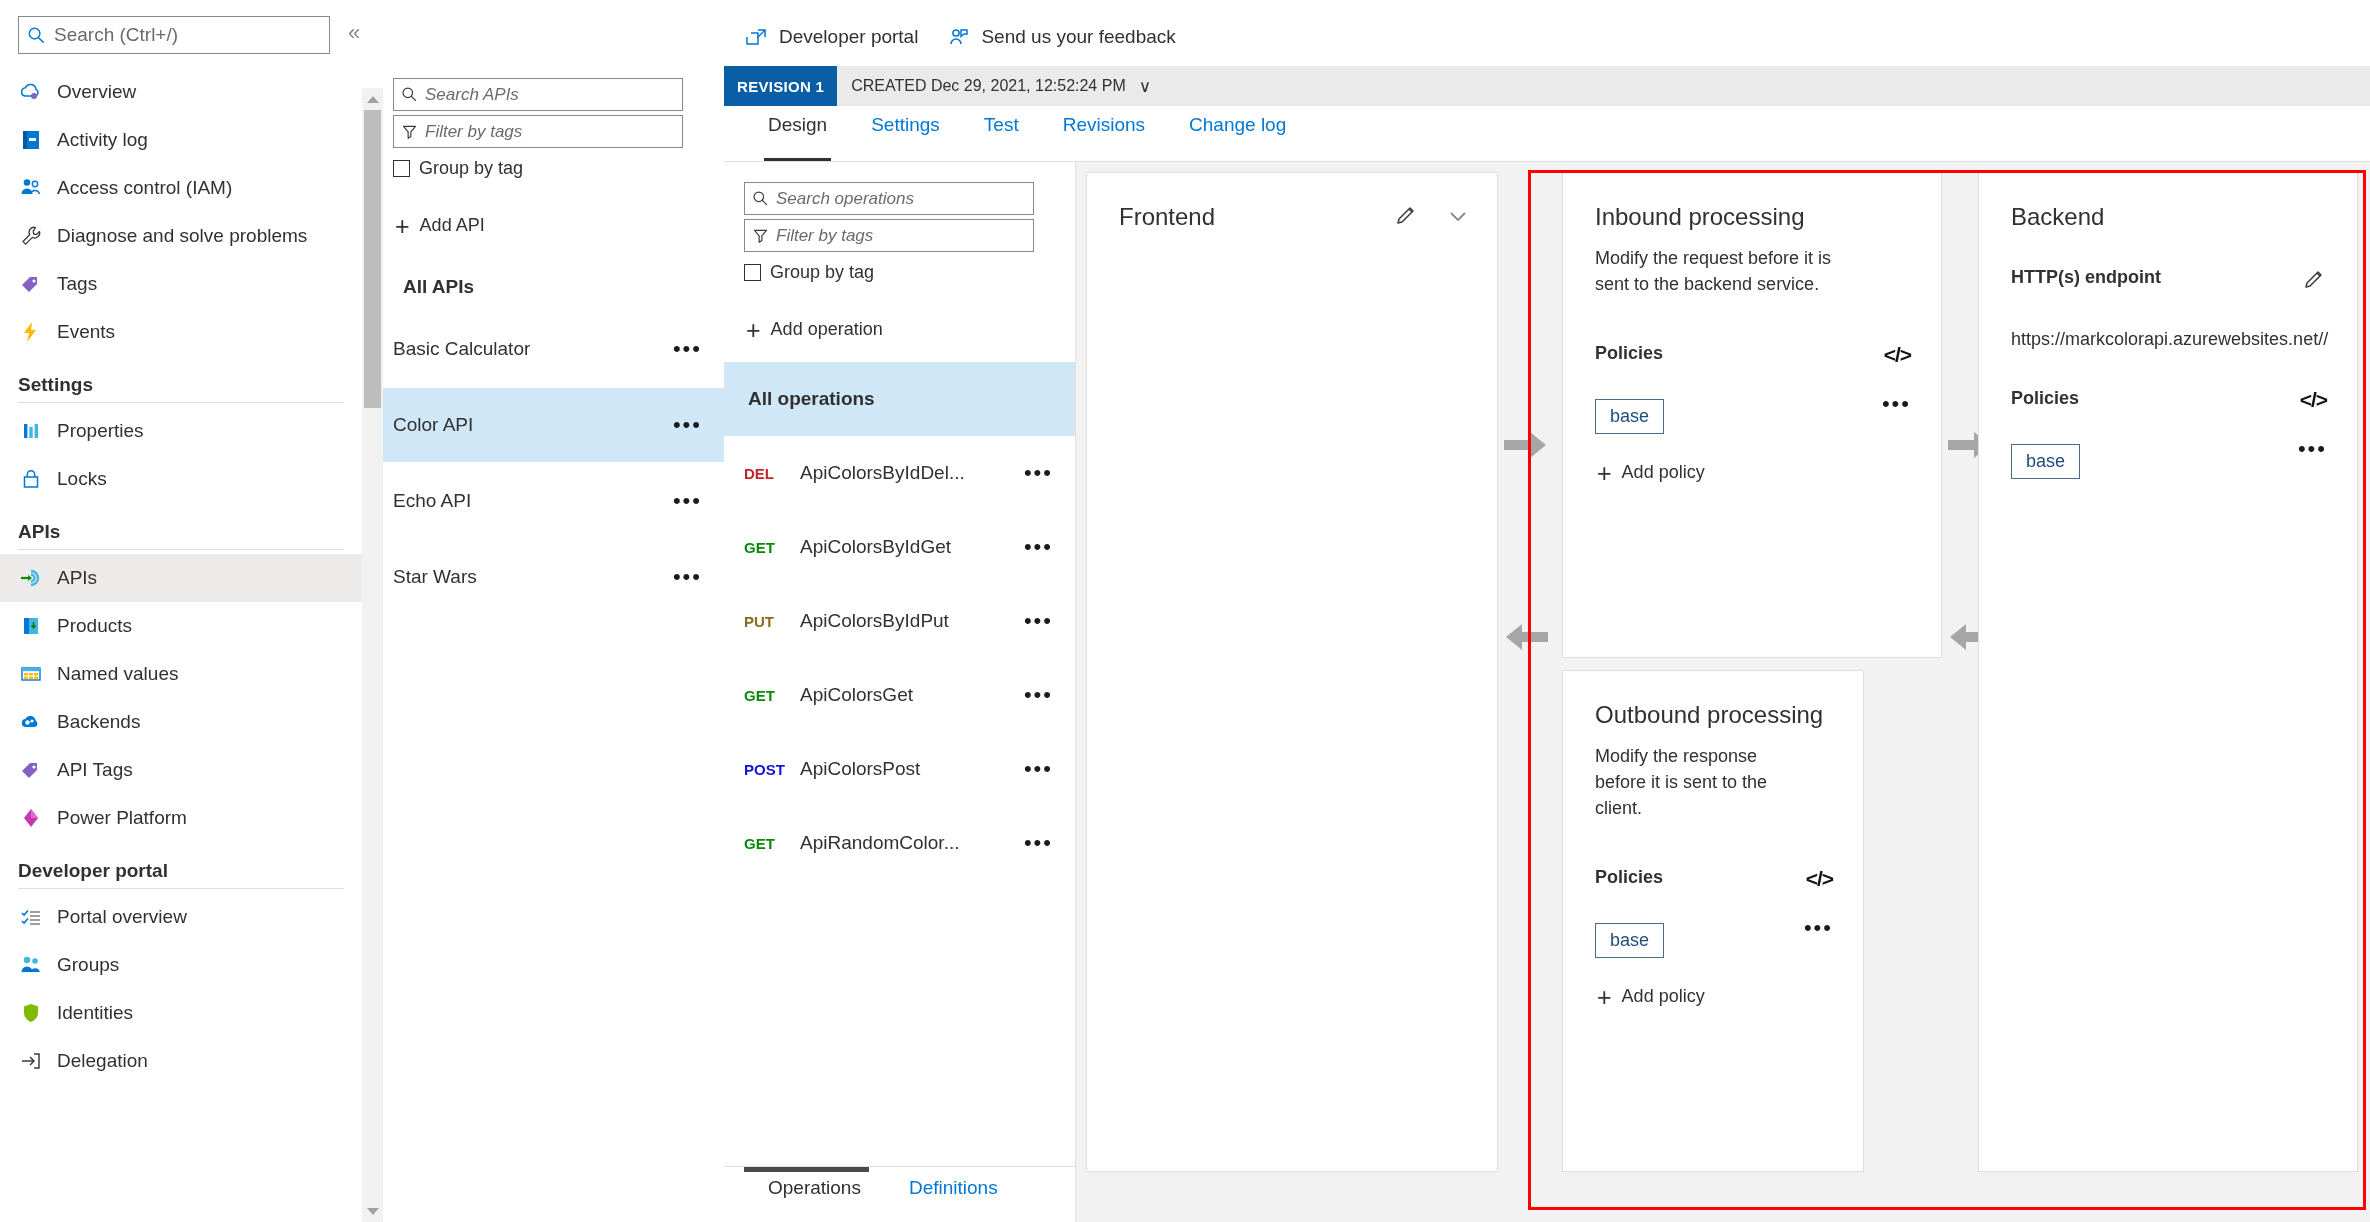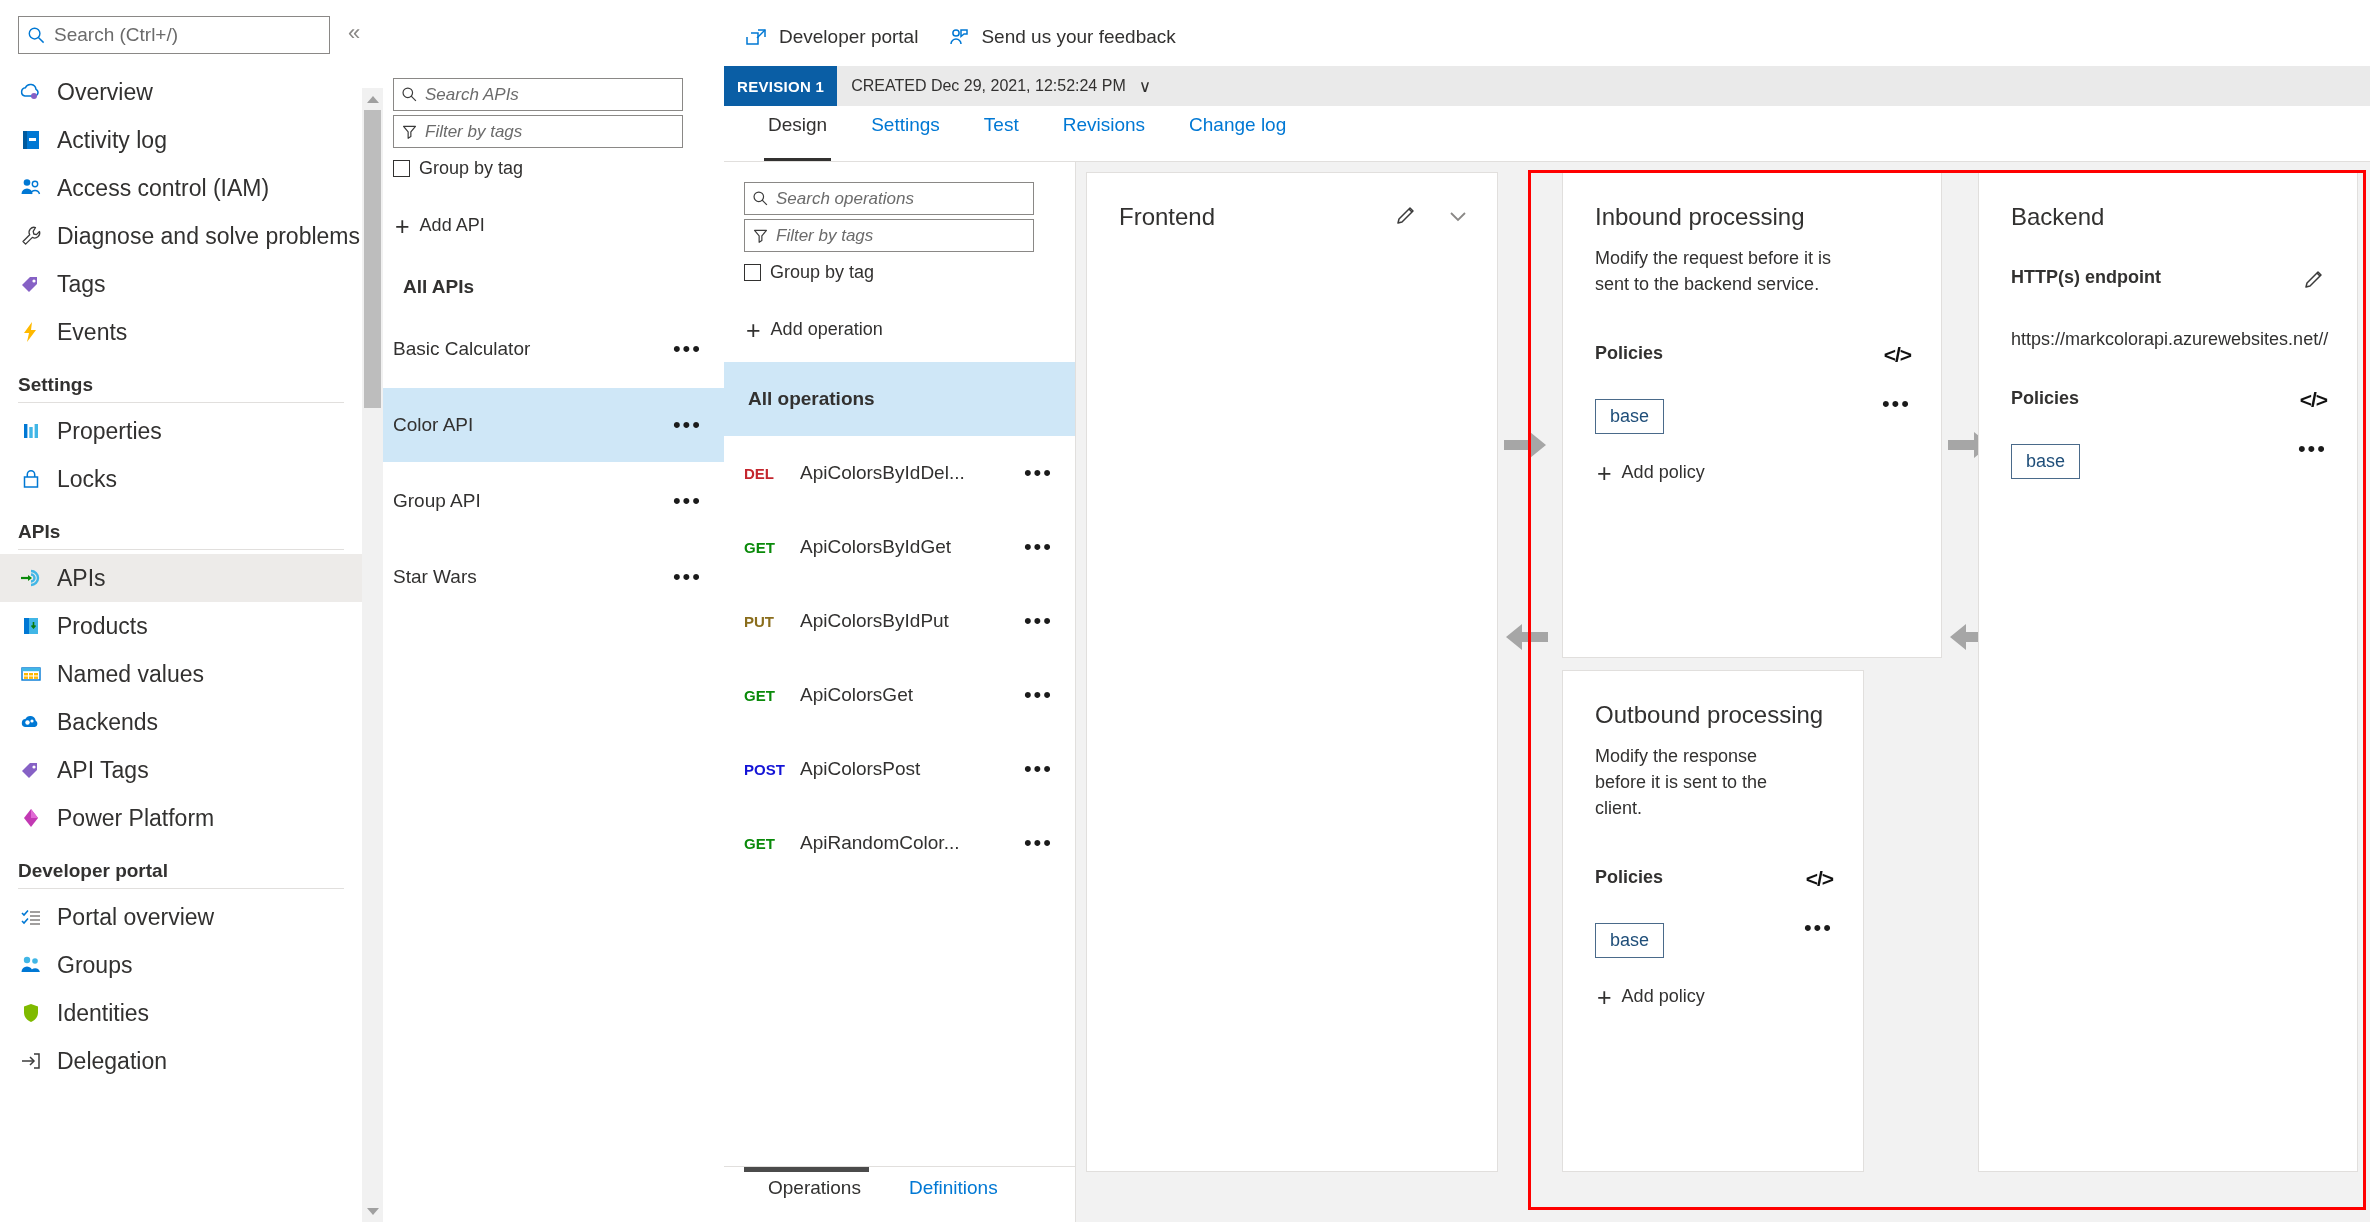--- a/index.html
+++ b/index.html
@@ -24,21 +24,21 @@
     display: flex; align-items: center; padding: 0 8px; gap: 8px;
   }
   .nav-search .ph { font-size: 19px; color: #6b6b6b; font-style: normal; }
   .collapse-btn {
     position: absolute; left: 348px; top: 20px; font-size: 22px;
     color: #8a8886; cursor: pointer; letter-spacing: -3px; user-select: none;
   }
   .nav-list { margin-top: 14px; }
   .nav-item {
     height: 48px; display: flex; align-items: center; gap: 13px;
-    padding-left: 18px; cursor: pointer; font-size: 23px; color: #323130;
+    padding-left: 18px; cursor: pointer; font-size: 19px; color: #323130;
   }
   .nav-item.selected { background: #edebe9; }
   .nav-item .label { white-space: nowrap; }
   .nav-sec {
     font-size: 19px; font-weight: bold; color: #323130;
     padding: 18px 18px 6px 18px;
   }
   .nav-sec-rule { height: 1px; background: #e1dfdd; margin: 0 18px 4px 18px; }
   .ico { width: 26px; height: 26px; flex: 0 0 26px; position: relative; }
 
@@ -460,21 +460,21 @@
     <div style="margin-top:14px;">
       <div class="api-row">
         <span>Basic Calculator</span>
         <span class="dots">•••</span>
       </div>
       <div class="api-row selected">
         <span>Color API</span>
         <span class="dots">•••</span>
       </div>
       <div class="api-row">
-        <span>Group API</span>
+        <span>Echo API</span>
         <span class="dots">•••</span>
       </div>
       <div class="api-row">
         <span>Star Wars</span>
         <span class="dots">•••</span>
       </div>
     </div>
   </div>
 
   <div class="main">

